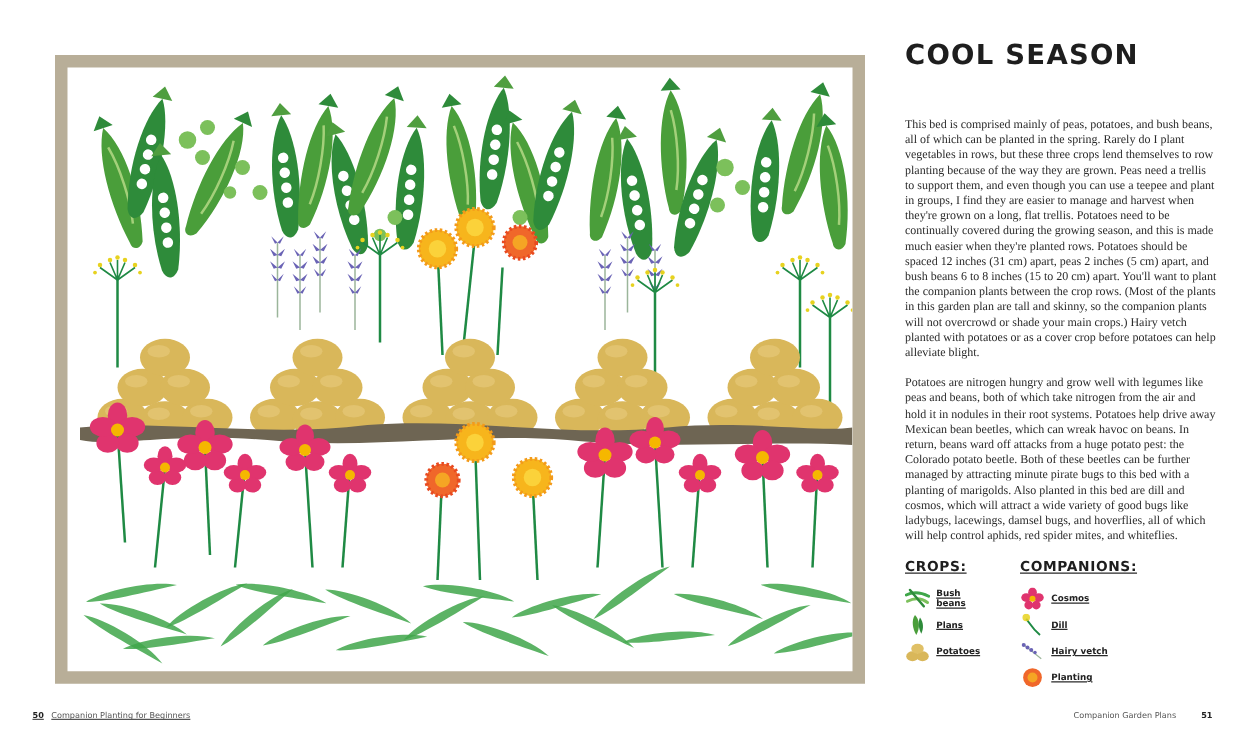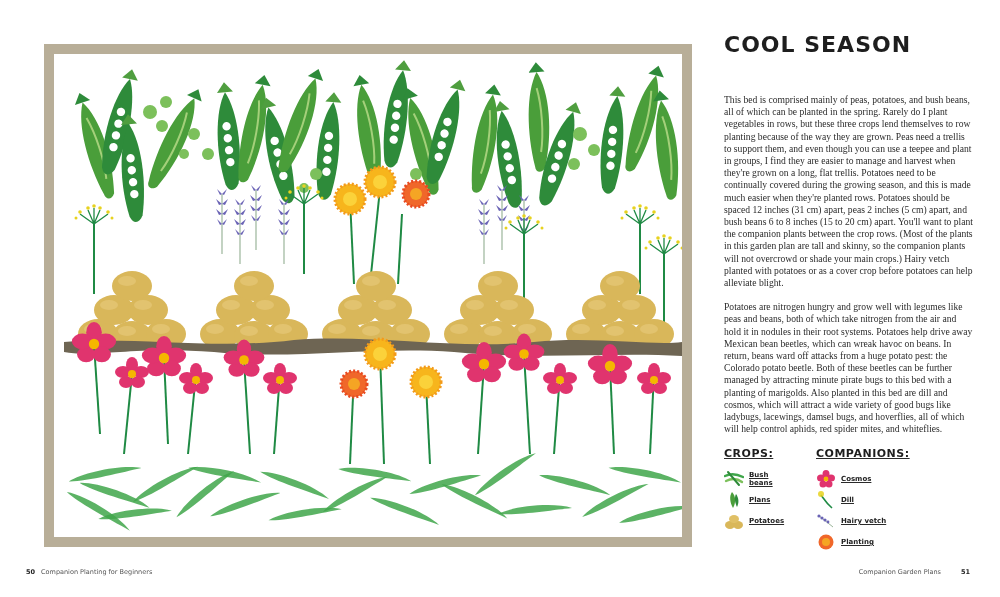--- a/index.html
+++ b/index.html
@@ -15,21 +15,21 @@
   .body p { font-size:9.6px; line-height:12.2px; margin:0 0 12px 0; color:#2b2b2b; }
   .legend { display:flex; gap:26px; margin-top:6px;text-decoration:underline; }
   .legend-col { width:110px; }
   .legend-col:first-child { width:66px; }
   .legend h3 { font-family:"DejaVu Sans", sans-serif; font-weight:bold; font-size:11px; letter-spacing:0.5px; margin:0 0 8px 0; color:#1e1e1e; }
   .legend-item { display:flex; align-items:center; height:21px; }
   .legend-item svg { width:20px; height:18px; margin-right:5px; flex:none; }
   .legend-item span { font-family:"DejaVu Sans", sans-serif; font-weight:bold; font-size:7px; color:#222; }
   .footer { position:absolute; top:568px; font-family:"DejaVu Sans", sans-serif; font-size:6.5px; color:#555; }
   .footer b { color:#222; margin-right:6px; }
-  .footer-left { left:26px; }
+  .footer-left { left:26px;text-decoration:underline; }
   .footer-right { right:30px; }
   .footer-right b { margin-left:20px; margin-right:0; }
 </style>
 </head>
 <body>
 
 <div class="spread">
 
   <div class="frame">
     <div class="frame-inner">

